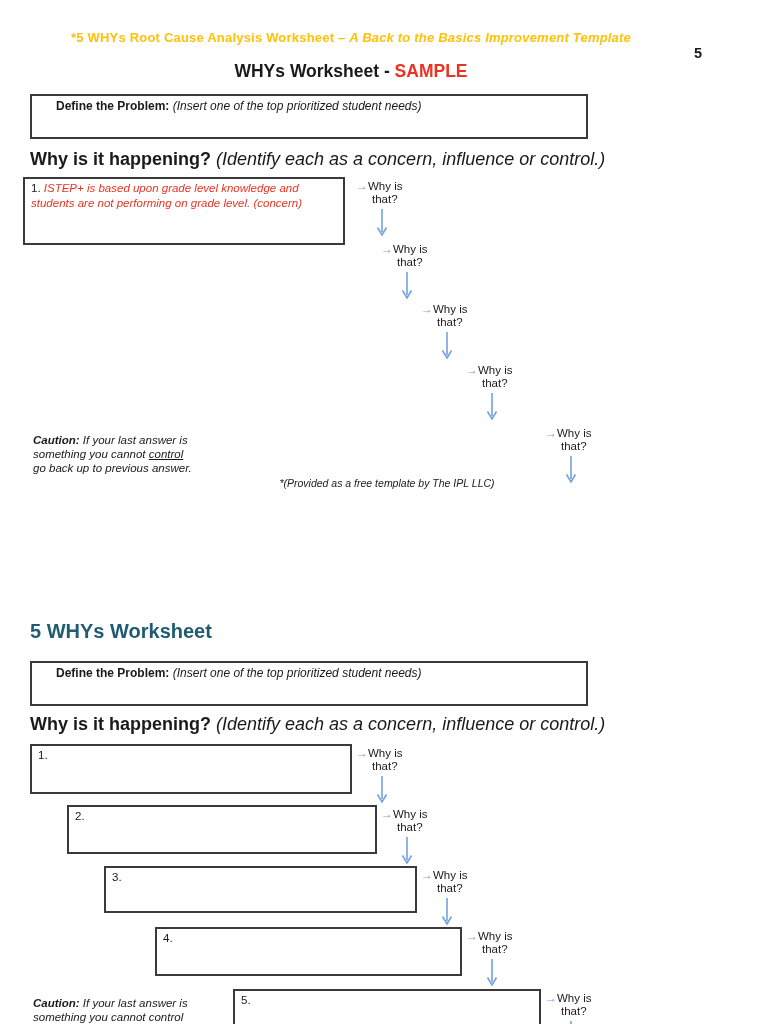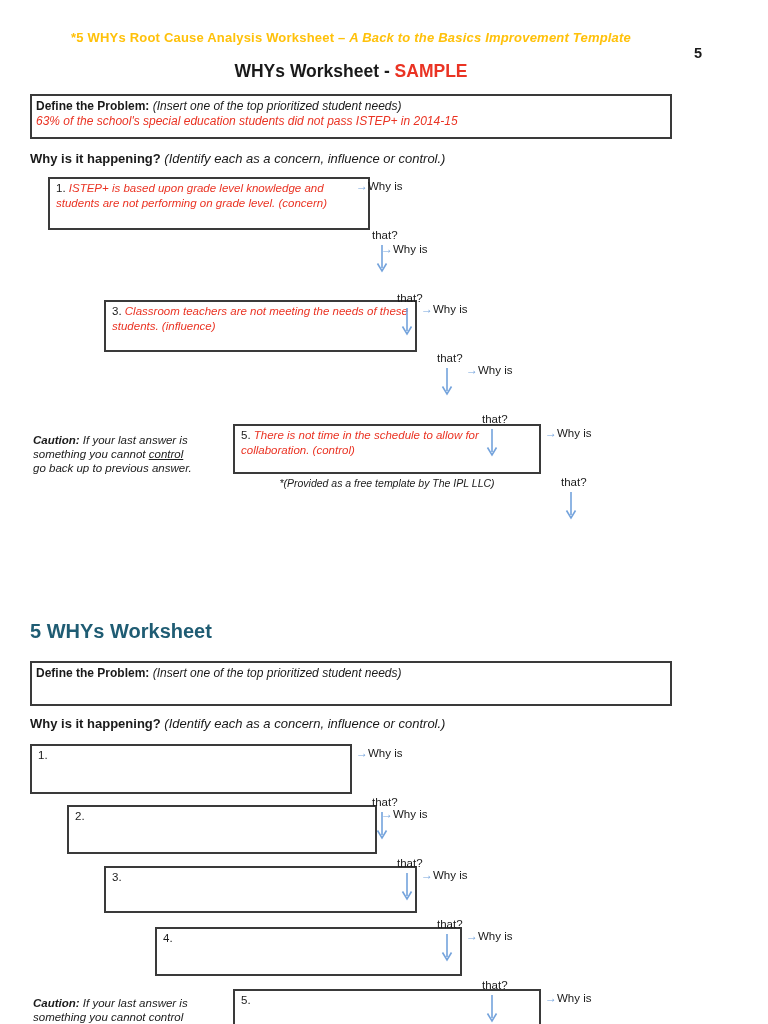--- a/index.html
+++ b/index.html
@@ -16,57 +16,54 @@
     overflow:hidden; font-family:"Liberation Sans", sans-serif; color:var(--ink);
   }
   .abs { position:absolute; }
   .hdr-title { top:30px; left:30px; width:642px; text-align:center;
     font-size:13px; font-weight:bold; color:var(--title-yellow); letter-spacing:.2px; }
   .hdr-title .em { font-style:italic; }
   .page-num { top:45px; left:694px; font-size:14.5px; font-weight:bold; }
   .sample-title { top:61px; left:30px; width:642px; text-align:center;
     font-size:17.5px; font-weight:bold; }
   .sample-title .red { color:var(--accent-red);margin-top:19px; }
-  .define-box { left:30px; width:642px; border:2px solid #3a3a3a;
-    padding:3px 4px; font-size:12px; line-height:15px; background:#fff; }
+  .define-box { left:30px; width:558px; border:2px solid #3a3a3a;
+    padding:3px 24px; font-size:12px; line-height:15px; background:#fff; }
   .b { font-weight:bold; }
   .i { font-style:italic; }
   .red-i { color:var(--accent-red); font-style:italic; }
-  .why-line { font-size:13px; line-height:14px; }
+  .why-line { font-size:18px; line-height:14px; }
   .wbox { border:2px solid #3a3a3a; padding:2px 6px; font-size:11.5px;
     line-height:14.5px; background:#fff; }
   .why-unit { width:58px; font-size:11.5px; line-height:13px; }
   .arrow-r { color:var(--arrow-blue); font-size:12px; }
-  .that-line { padding-left:16px;margin-top:36px; }
+  .that-line { padding-left:16px; }
   .down-arrow { display:block; margin:2px 0 0 19px; color:var(--arrow-blue); }
   .caution { font-size:11.5px; font-style:italic; line-height:14px; }
   .caution .cb { font-weight:bold; }
   .u { text-decoration:underline; }
   .footer-note { font-size:10.5px; font-style:italic; text-align:center; }
   .heading2 { font-size:20px; font-weight:bold; color:var(--heading-teal); }
 </style>
 </head>
 <body>
 
 <div class="page">
 
   <div class="abs hdr-title"><span>*5 WHYs Root Cause Analysis Worksheet –</span> <span class="em">A Back to the Basics Improvement Template</span></div>
   <div class="abs page-num">5</div>
   <div class="abs sample-title"><span>WHYs Worksheet -</span> <span class="red">SAMPLE</span></div>
 
   <div class="abs define-box" style="top:94px;height:45px;">
     <div><span class="b">Define the Problem:</span> <span class="i">(Insert one of the top prioritized student needs)</span></div>
-    <div class="red-i">63% of the school's special education students did not pass ISTEP+ in 2014-15</div>
   </div>
 
   <div class="abs why-line" style="top:152px;left:30px;"><span class="b">Why is it happening?</span> <span class="i">(Identify each as a concern, influence or control.)</span></div>
 
-  <div class="abs wbox" style="top:177px;left:48px;width:322px;height:53px;"><span>1.</span> <span class="red-i">ISTEP+ is based upon grade level knowledge and students are not performing on grade level. (concern)</span></div>
-  <div class="abs wbox" style="top:300px;left:104px;width:313px;height:52px;"><span>3.</span> <span class="red-i">Classroom teachers are not meeting the needs of these students. (influence)</span></div>
-  <div class="abs wbox" style="top:424px;left:233px;width:308px;height:50px;"><span>5.</span> <span class="red-i">There is not time in the schedule to allow for collaboration. (control)</span></div>
+  <div class="abs wbox" style="top:177px;left:23px;width:322px;height:68px;"><span>1.</span> <span class="red-i">ISTEP+ is based upon grade level knowledge and students are not performing on grade level. (concern)</span></div>
 
   <div class="abs why-unit" style="top:180px;left:356px;">
     <div><span class="arrow-r">→</span><span>Why is</span></div>
     <div class="that-line">that?</div>
     <svg class="down-arrow" width="14" height="31" viewBox="0 0 14 31">
         <path d="M7 1 L7 24 M2.5 19.5 L7 27 L11.5 19.5" fill="none" stroke="currentColor" stroke-width="1.6"></path>
       </svg>
   </div>
   <div class="abs why-unit" style="top:243px;left:381px;">
     <div><span class="arrow-r">→</span><span>Why is</span></div>

